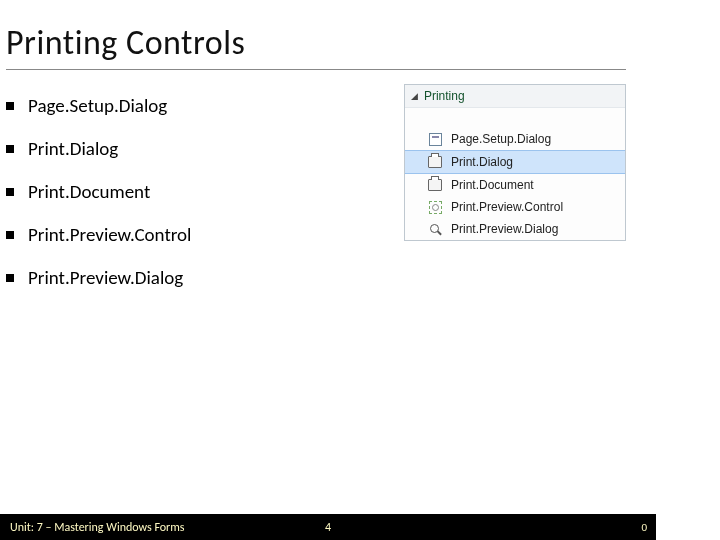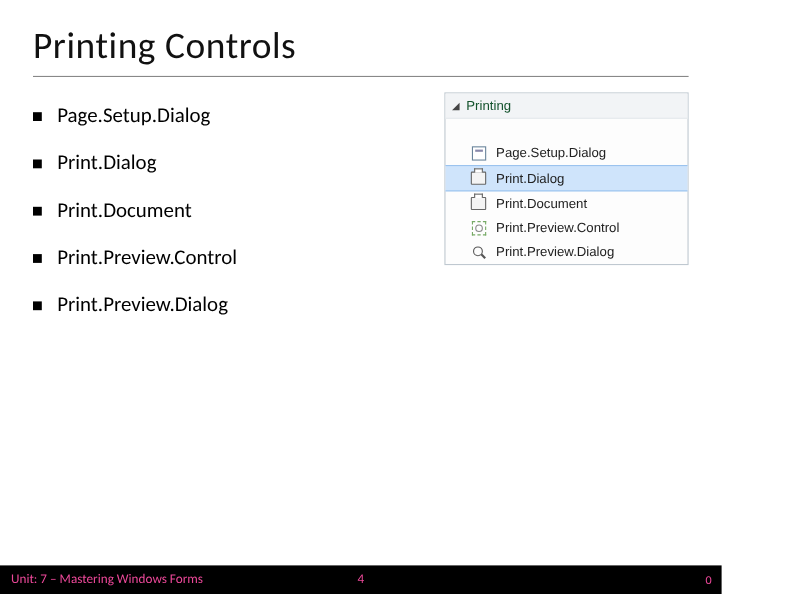--- a/index.html
+++ b/index.html
@@ -7,21 +7,21 @@
   body {
     font-family: Calibri, "Segoe UI", Arial, sans-serif;
     background: #fff;
     color: #000;
     position: relative;
   }
   .slide {
     width: 656px;
     height: 540px;
     position: relative;
-    padding: 22px 30px 0 30px;
+    padding: 22px 30px 0 6px;
   }
   .title {
     font-size: 34px;
     font-weight: 400;
     color: #111;
     border-bottom: 1px solid #888;
     padding-bottom: 6px;
     margin-bottom: 18px;
     letter-spacing: 0.5px;
   }
@@ -159,21 +159,21 @@
     left: 8px; top: 9px;
     width: 5px; height: 1.5px;
     background: #555;
     transform: rotate(45deg);
   }
   .footer {
     position: absolute;
     left: 0; right: 0; bottom: 0;
     height: 26px;
     background: #000;
-    color: #ec4899;
+    color: #fef9c3;
     display: flex;
     align-items: center;
     font-size: 12px;
     padding: 0 10px;
   }
   .footer .unit { flex: 1; }
   .footer .pg {
     width: 40px;
     text-align: center;
   }

